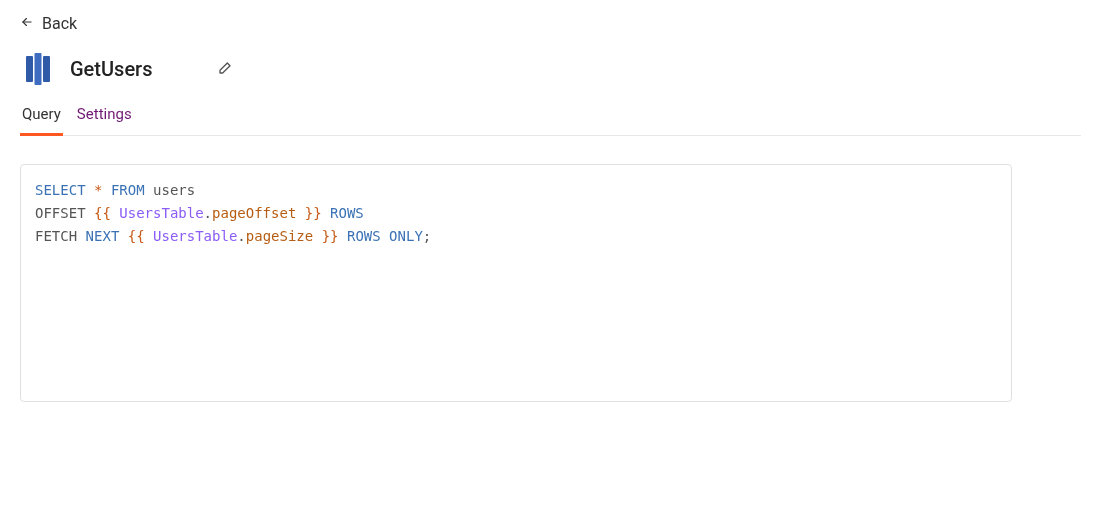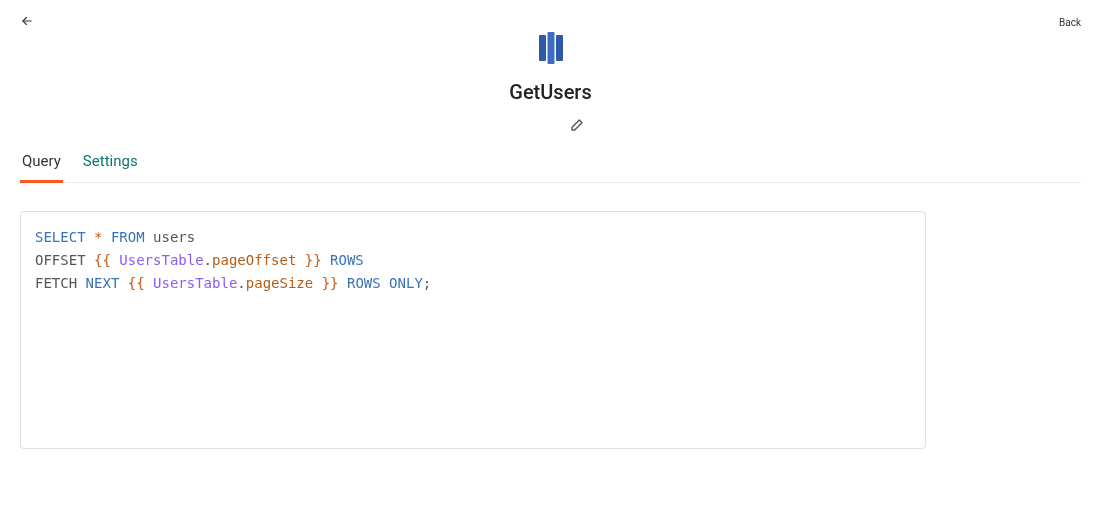--- a/index.html
+++ b/index.html
@@ -9,72 +9,71 @@
       color: #333;
       padding: 14px 20px;
       width: 1101px;
     }
     .back-row {
       display: flex;
       align-items: center;
       gap: 8px;
       cursor: pointer;
       color: #333;
-      font-size: 10px;
-      justify-content: space-between;
+      font-size: 16px;
+      margin-bottom: 18px;
     }
     .back-row svg { width: 14px; height: 14px; }
     .title-row {
       display: flex;
       align-items: center;
       gap: 14px;
       margin-bottom: 18px;
-      flex-direction: column;
     }
     .ds-icon {
       width: 36px; height: 36px;
       display: inline-flex; align-items: center; justify-content: center;
     }
     .page-title {
       font-size: 20px;
       font-weight: 500;
       color: #222;
     }
     .edit-icon {
       width: 16px; height: 16px;
       color: #555;
       cursor: pointer;
       margin-left: 50px;
     }
     .tabs {
       display: flex;
-      gap: 18px;
+      gap: 12px;
       border-bottom: 1px solid #e8e8e8;
       margin-bottom: 28px;
     }
     .tab {
       padding: 0 2px 10px 2px;
       font-size: 15px;
-      color: #0f766e;
+      color: #701a75;
       cursor: pointer;
       border-bottom: 3px solid transparent;
       margin-bottom: -1px;
     }
     .tab.active {
       color: #333;
       border-bottom-color: #ff5722;
     }
     .editor {
       border: 1px solid #e0e0e0;
       border-radius: 4px;
       padding: 14px;
       font-family: ui-monospace, Menlo, Consolas, monospace;
       font-size: 14px;
       line-height: 1.65;
-      width: 906px;
+      width: 992px;
       min-height: 238px;
       white-space: pre;
       color: #555;
     }
     .tok-kw    { color: #3a72b5; }
     .tok-ident { color: #8b5cf6; }
     .tok-prop  { color: #b75d13; text-align: center; }
     .tok-glob  { color: #c75a18; }
     .tok-plain { color: #555; }
     .tok-mdbr  { color: #c75a18; }

